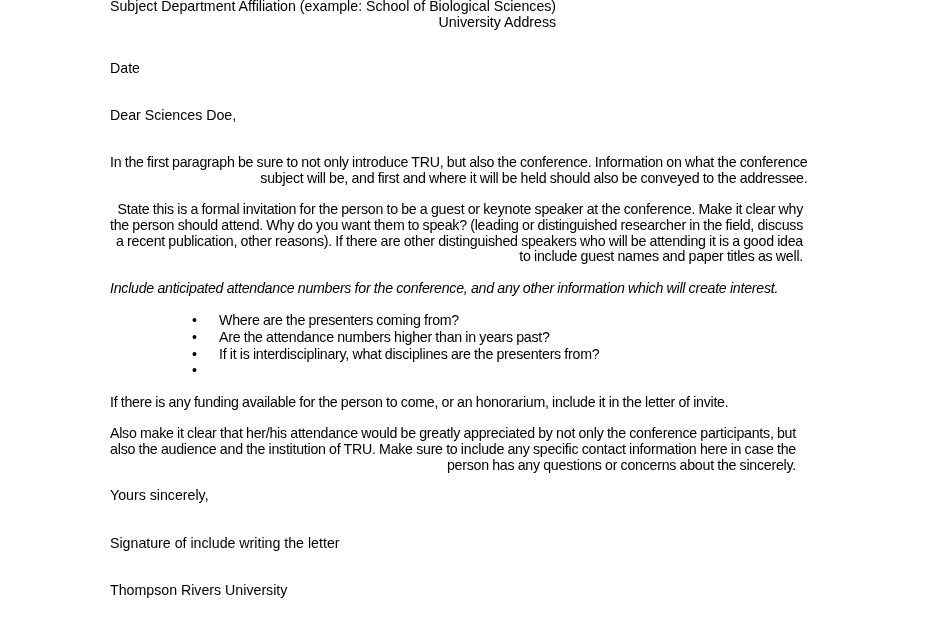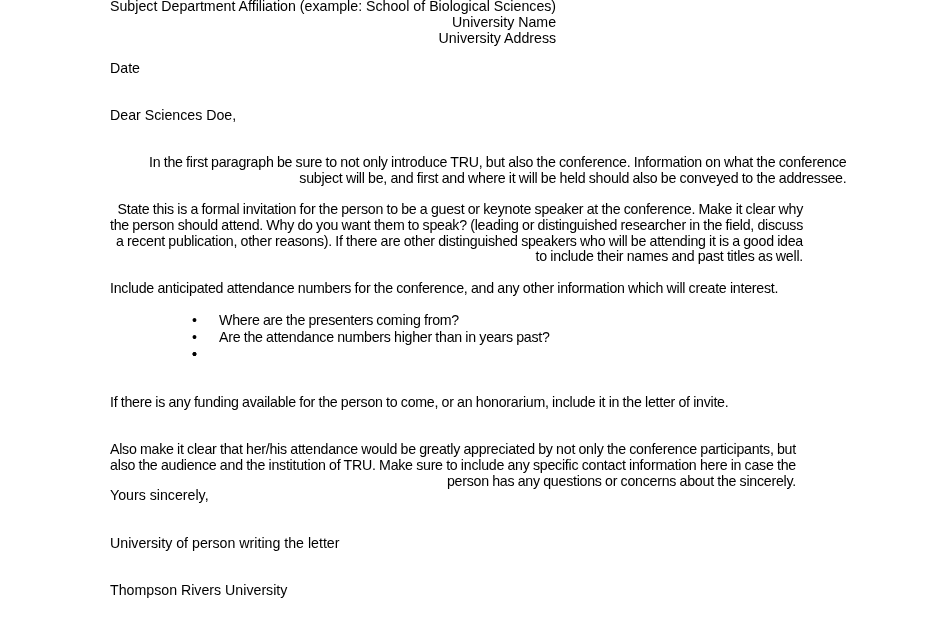--- a/index.html
+++ b/index.html
@@ -53,72 +53,72 @@
     top: 0;
   }
 </style>
 </head>
 <body>
 
 <div class="page">
 
   <div style="position:absolute; top:0; left:0;">
     <span class="line">Subject Department Affiliation (example: School of Biological Sciences)</span>
-    <span class="line">University Name</span>
     <span class="line">University Address</span>
   </div>
 
   <span class="line" style="position:absolute; top:62px; left:0;">Date</span>
 
   <span class="line" style="position:absolute; top:109px; left:0;">Dear Sciences Doe,</span>
 
-  <div class="para" style="position:absolute; top:156px; left:0;margin-left:39px;">
+  <div class="para" style="position:absolute; top:156px; left:0;">
     <span class="line">In the first paragraph be sure to not only introduce TRU, but also the conference.  Information on what the conference</span>
     <span class="line">subject will be, and first and where it will be held should also be conveyed to the addressee.</span>
   </div>
 
   <div class="para" style="position:absolute; top:203px; left:0;">
     <span class="line">State this is a formal invitation for the person to be a guest or keynote speaker at the conference.  Make it clear why</span>
     <span class="line">the person should attend.  Why do you want them to speak? (leading or distinguished researcher in the field, discuss</span>
     <span class="line">a recent publication, other reasons).  If there are other distinguished speakers who will be attending it is a good idea</span>
-    <span class="line">to include their names and past titles as well.</span>
+    <span class="line">to include guest names and paper titles as well.</span>
   </div>
 
-  <div class="para" style="position:absolute; top:282px; left:0;">
+  <div class="para" style="position:absolute; top:282px; left:0;font-style:italic;">
     <span class="line">Include anticipated attendance numbers for the conference, and any other information which will create interest.</span>
   </div>
 
   <ul class="bullets" style="position:absolute; top:313px; left:0; width:720px;">
     <li>
       <span class="dot">•</span>
       <span>Where are the presenters coming from?</span>
     </li>
     <li>
       <span class="dot">•</span>
       <span>Are the attendance numbers higher than in years past?</span>
     </li>
     <li>
       <span class="dot">•</span>
+      <span>If it is interdisciplinary, what disciplines are the presenters from?</span>
     </li>
     <li>
       <span class="dot">•</span>
     </li>
   </ul>
 
   <div class="para" style="position:absolute; top:396px; left:0;">
     <span class="line">If there is any funding available for the person to come, or an honorarium, include it in the letter of invite.</span>
   </div>
 
-  <div class="para" style="position:absolute; top:443px; left:0;">
+  <div class="para" style="position:absolute; top:427px; left:0;">
     <span class="line">Also make it clear that her/his attendance would be greatly appreciated by not only the conference participants, but</span>
     <span class="line">also the audience and the institution of TRU.  Make sure to include any specific contact information here in case the</span>
     <span class="line">person has any questions or concerns about the sincerely.</span>
   </div>
 
   <span class="line" style="position:absolute; top:489px; left:0;">Yours sincerely,</span>
 
-  <span class="line" style="position:absolute; top:537px; left:0;">University of person writing the letter</span>
+  <span class="line" style="position:absolute; top:537px; left:0;">Signature of include writing the letter</span>
 
   <div style="position:absolute; top:584px; left:0;">
     <span class="line">Thompson Rivers University</span>
   </div>
 
 </div>
 
 </body></html>

